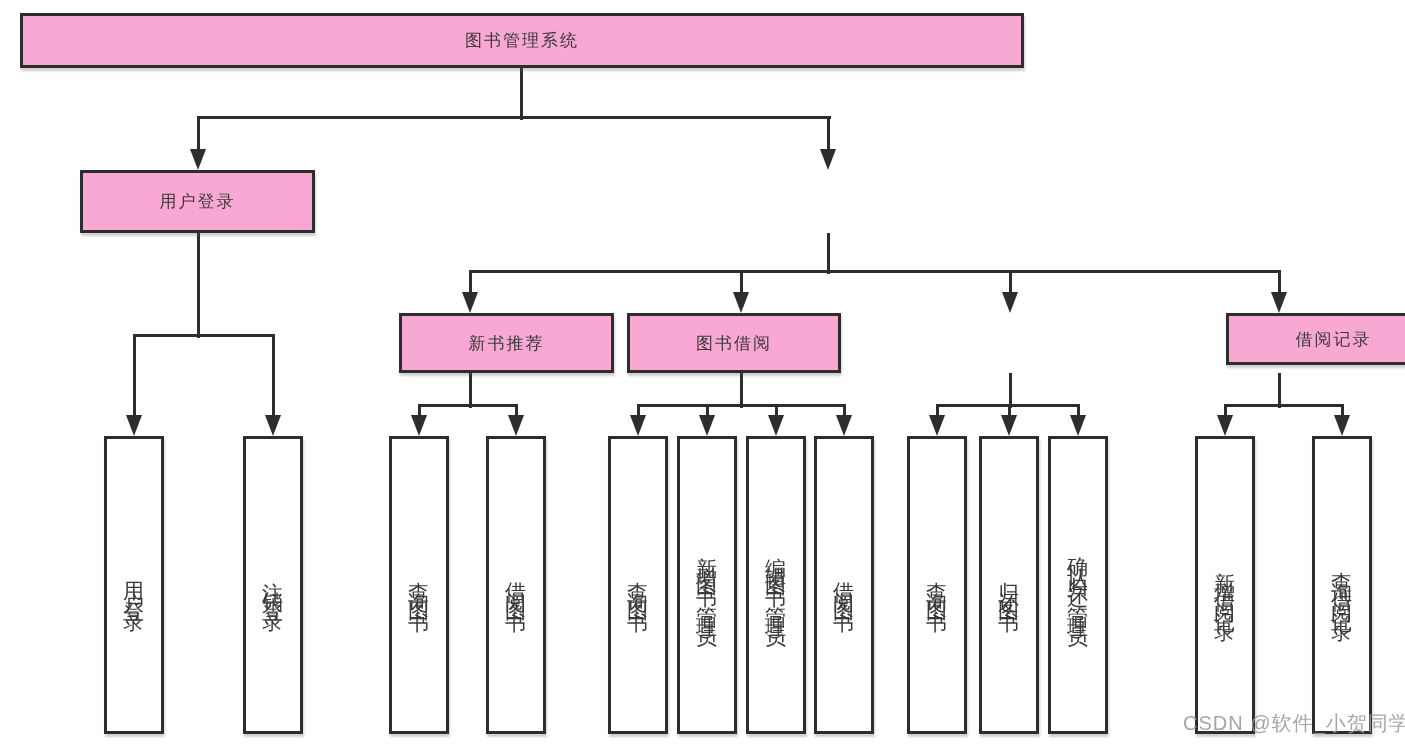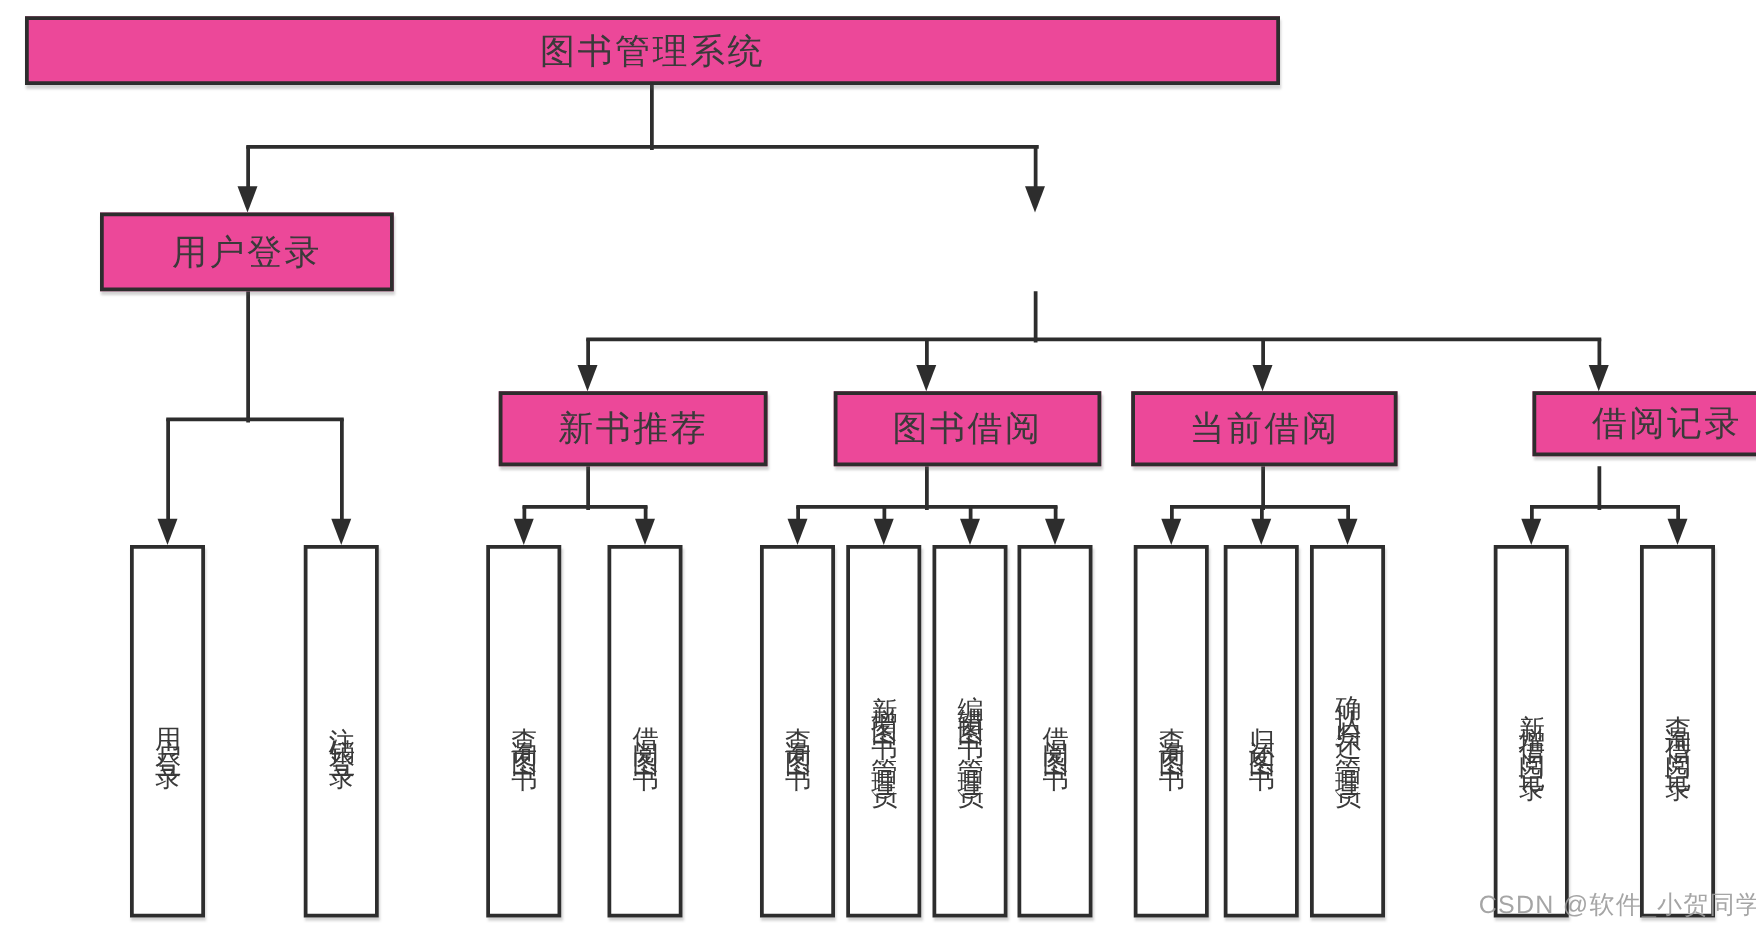--- a/index.html
+++ b/index.html
@@ -8,27 +8,27 @@
     width: 1405px;
     height: 747px;
     background: #ffffff;
     overflow: hidden;
     font-family: "Liberation Sans", "DejaVu Sans", sans-serif;
     color: #383838;
   }
   .node {
     position: absolute;
     box-sizing: border-box;
-    background: #ec4899;
+    background: #f9a8d4;
     border: 3px solid #2d2d2d;
     box-shadow: 1px 3px 2px rgba(90,90,90,0.28);
     display: flex;
     align-items: center;
     justify-content: center;
-    font-size: 28px;
+    font-size: 17px;
     letter-spacing: 2px;
     color: #3a3a3a;
     z-index: 2;
   }
   .leaf {
     position: absolute;
     box-sizing: border-box;
     background: #ffffff;
     border: 3px solid #2d2d2d;
     box-shadow: 1px 3px 2px rgba(90,90,90,0.28);
@@ -76,22 +76,21 @@
 </head>
 <body>
 
 <div id="canvas">
 
   <div class="node" style="left:20px; top:13px; width:1004px; height:55px;">图书管理系统</div>
 
   <div class="node" style="left:80px; top:170px; width:235px; height:63px;">用户登录</div>
 
   <div class="node" style="left:363px; top:313px; width:215px; height:60px;margin-left:36px;">新书推荐</div>
-  <div class="node" style="left:667px; top:313px; width:214px; height:60px;">图书借阅</div>
-  <div class="node" style="left:905px; top:313px; width:213px; height:60px;">当前借阅</div>
+  <div class="node" style="left:627px; top:313px; width:214px; height:60px;">图书借阅</div>
   <div class="node" style="left:1226px; top:313px; width:215px; height:52px;">借阅记录</div>
 
   <div class="leaf" style="left:104px;">用户登录</div>
   <div class="leaf" style="left:243px;">注销登录</div>
 
   <div class="leaf" style="left:389px;">查询图书</div>
   <div class="leaf" style="left:486px;">借阅图书</div>
 
   <div class="leaf" style="left:608px;">查询图书</div>
   <div class="leaf" style="left:677px;">新增图书（管理员）</div>

